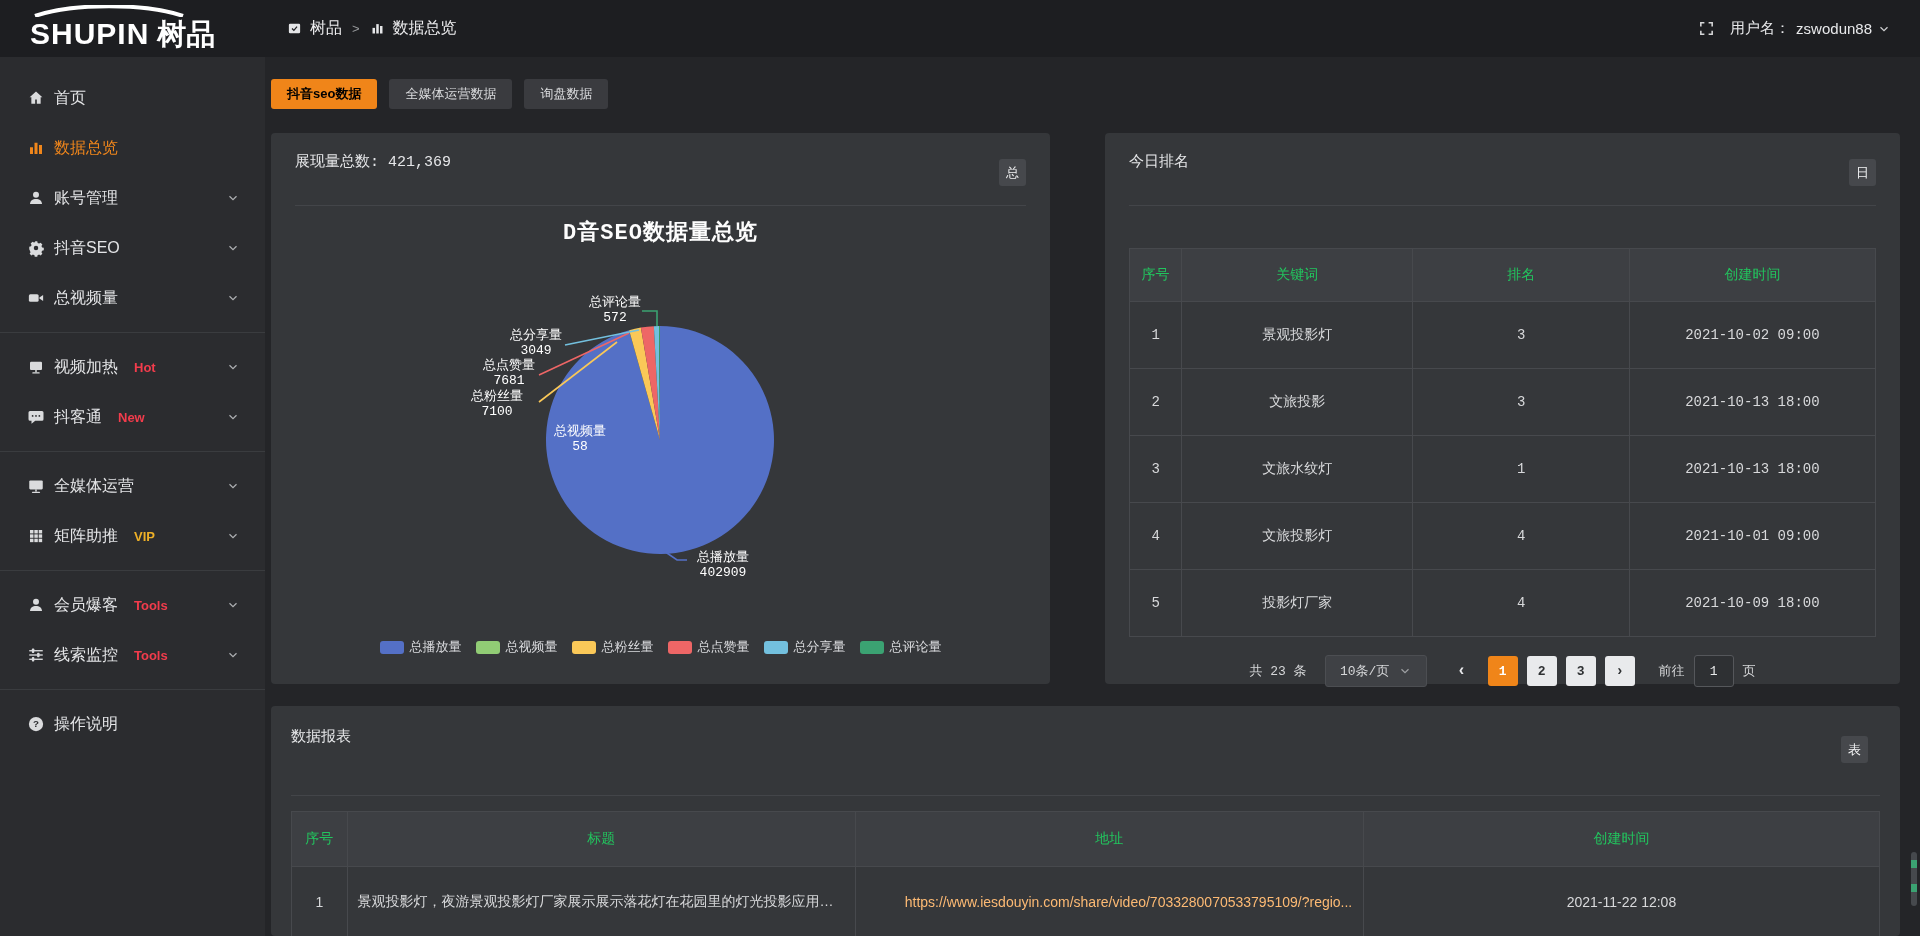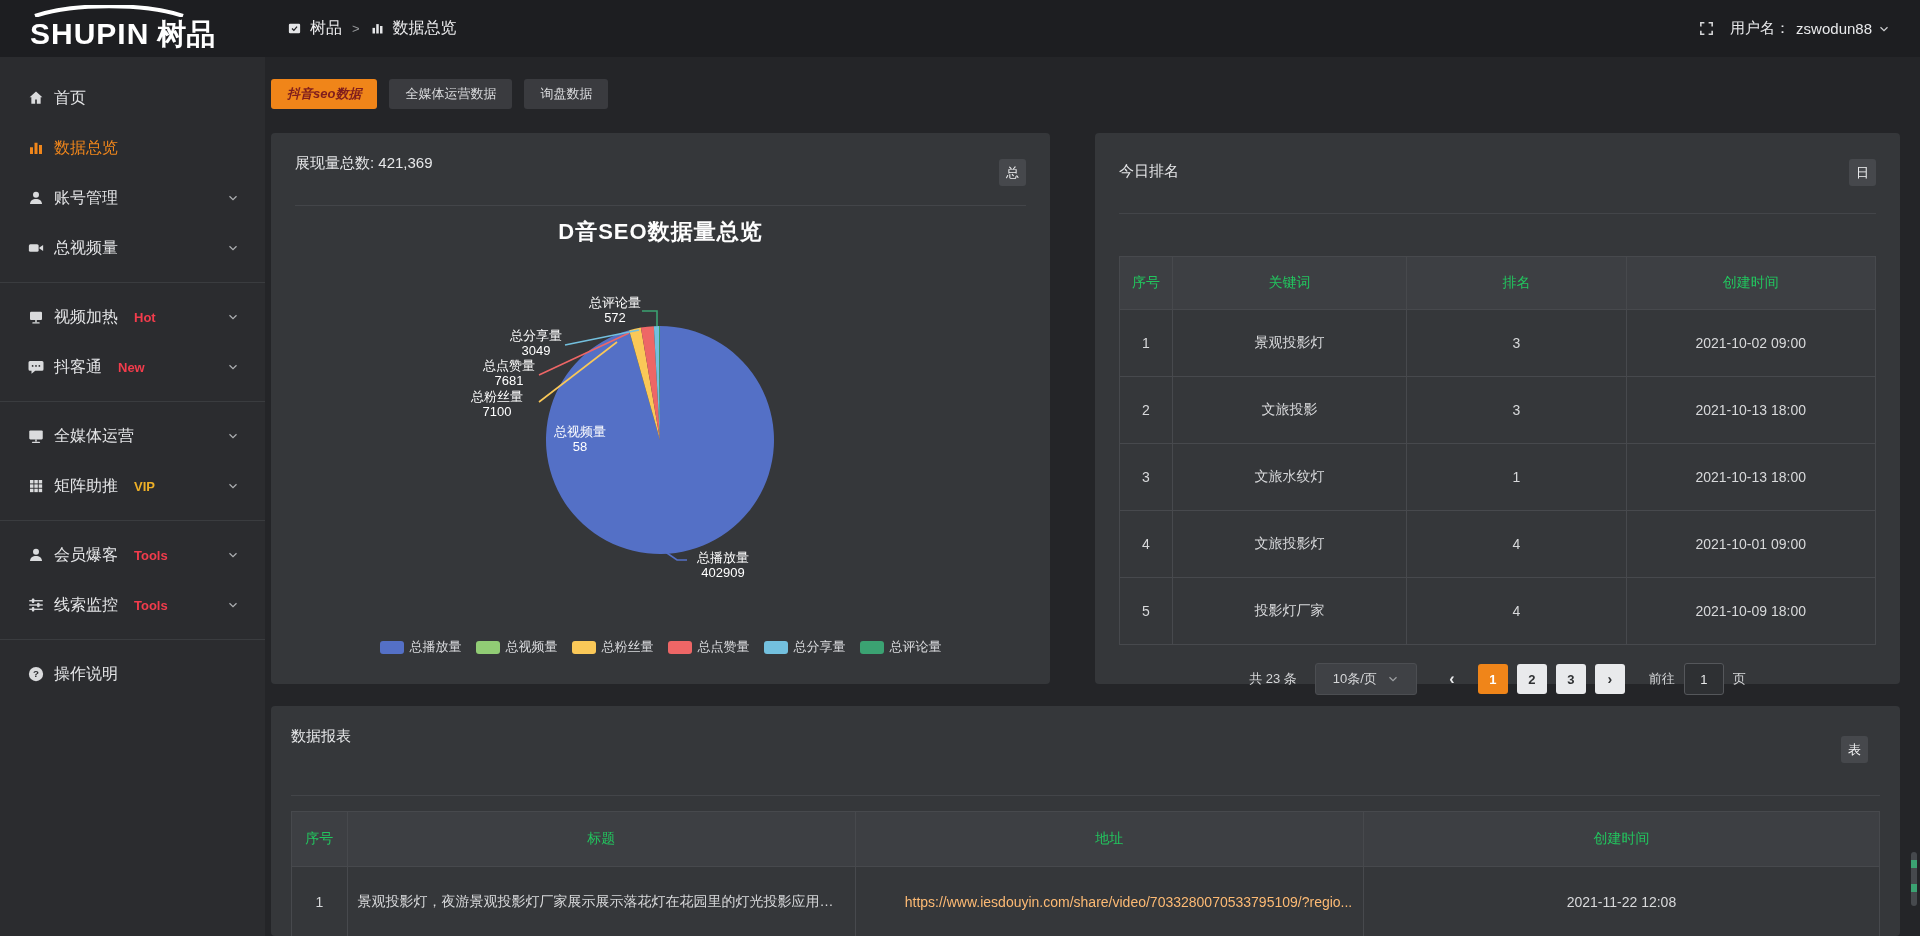--- a/index.html
+++ b/index.html
@@ -30,26 +30,26 @@
   .side-item.active .side-label,.side-item.active .icn{color:#f0861b;}
   .side-badge{margin-left:16px;font-size:13px;font-weight:700;}
   .side-chevron{position:absolute;right:26px;width:12px;height:12px;color:#aeb0b3;}
   .side-divider{border-top:1px solid #3a3c3f;margin:9px 0;}
 
   
   .main{position:absolute;left:265px;top:57px;right:0;bottom:0;padding:22px 20px 0 6px;box-sizing:border-box;}
   .tabs{display:flex;gap:12px;margin-bottom:24px;}
   .tab{height:30px;padding:0 16px;display:flex;align-items:center;background:#3a3b3f;color:#dcdddf;
        font-size:13px;border-radius:3px;cursor:pointer;border:none;font-family:inherit;}
-  .tab.active{background:#f08519;color:#7f1d1d;font-weight:600;font-style:italic;}
-
-  .row{display:flex;gap:45px;}
+  .tab.active{background:#f08519;color:#000000;font-weight:600;}
+
+  .row{display:flex;gap:16px;font-family:Liberation Mono, monospace;}
   .panel{background:#35373a;border-radius:4px;position:relative;box-sizing:border-box;}
   .left-panel{width:779px;height:551px;padding:0 24px;flex:none;}
-  .right-panel{flex:1;height:551px;padding:8px 24px;}
+  .right-panel{flex:1;height:551px;padding:0 24px;margin-left:39px;}
   .bottom-panel{margin-top:22px;height:230px;padding:0 20px;overflow:hidden;}
 
   .panel-head{padding-top:20px;line-height:19px;}
   .panel-title{font-size:15px;color:#e6e7e9;}
   .panel-divider{border-bottom:1px solid #434549;margin-top:33px;}
   .bottom-panel .panel-divider{margin-top:50px;}
   .corner-badge{position:absolute;top:26px;right:24px;width:27px;height:27px;background:#46484c;border-radius:3px;
        display:flex;align-items:center;justify-content:center;font-size:13px;color:#f2f3f4;cursor:pointer;z-index:3;}
   .bottom-panel .corner-badge{top:30px;right:32px;}
 
@@ -153,20 +153,29 @@
           <rect x="16" y="8" width="4" height="12"></rect>
         </svg>
         <span class="side-label">数据总览</span>
       </div>
       <div class="side-item">
         <svg class="icn" viewBox="0 0 24 24" fill="currentColor">
           <circle cx="12" cy="7.5" r="4"></circle>
           <path d="M4 20c0-4.4 3.6-6.8 8-6.8s8 2.4 8 6.8z"></path>
         </svg>
         <span class="side-label">账号管理</span>
+        <svg class="side-chevron" viewBox="0 0 24 24">
+          <path d="M5 8.5 12 15.5 19 8.5" fill="none" stroke="currentColor" stroke-width="2.4"></path>
+        </svg>
+      </div>
+      <div class="side-item">
+        <svg class="icn" viewBox="0 0 24 24" fill="currentColor">
+          <path fill-rule="evenodd" d="M10.3 3h3.4l.5 2.3 1.9.8 2-1.2 2.4 2.4-1.2 2 .8 1.9 2.3.5v3.4l-2.3.5-.8 1.9 1.2 2-2.4 2.4-2-1.2-1.9.8-.5 2.3h-3.4l-.5-2.3-1.9-.8-2 1.2-2.4-2.4 1.2-2-.8-1.9L3 13.7v-3.4l2.3-.5.8-1.9-1.2-2 2.4-2.4 2 1.2 1.9-.8zM12 9a3 3 0 1 0 0 6 3 3 0 0 0 0-6z"></path>
+        </svg>
+        <span class="side-label">抖音SEO</span>
         <svg class="side-chevron" viewBox="0 0 24 24">
           <path d="M5 8.5 12 15.5 19 8.5" fill="none" stroke="currentColor" stroke-width="2.4"></path>
         </svg>
       </div>
       <div class="side-item">
         <svg class="icn" viewBox="0 0 24 24" fill="currentColor">
           <rect x="2.5" y="7" width="13" height="10" rx="2"></rect>
           <path d="M16.5 11.2 21.5 8v8l-5-3.2z"></path>
         </svg>
         <span class="side-label">总视频量</span>

